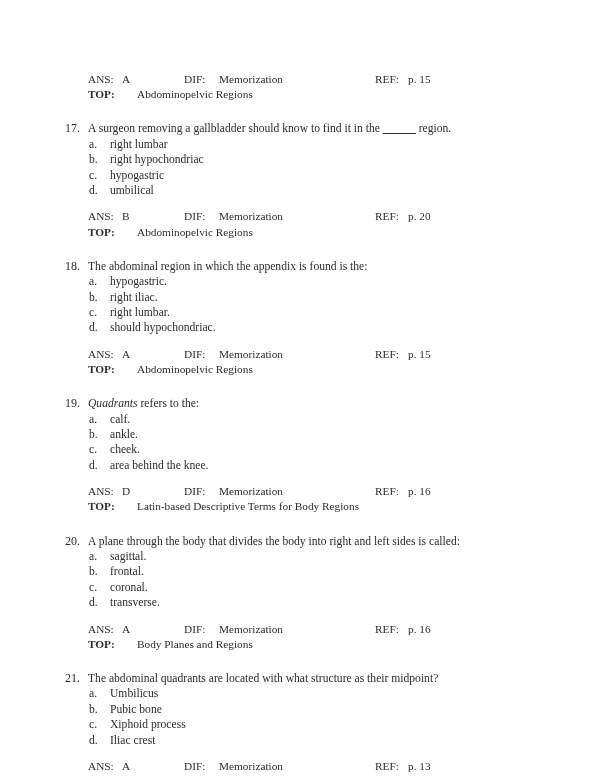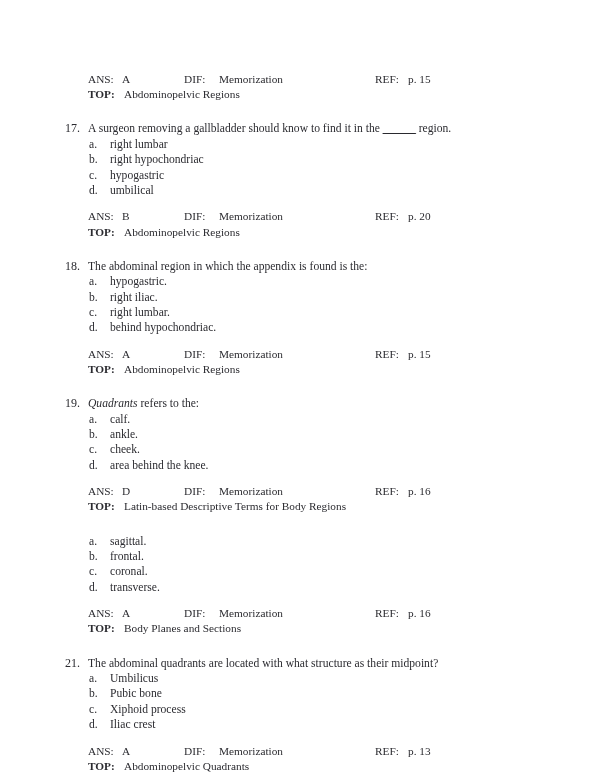--- a/index.html
+++ b/index.html
@@ -36,21 +36,21 @@
     height: 15.2px;
     white-space: nowrap;
   }
   .ans-label  { position: absolute; left: 0px;   }
   .ans-value  { position: absolute; left: 34px;  }
   .dif-label  { position: absolute; left: 96px;  }
   .dif-value  { position: absolute; left: 131px; }
   .ref-label  { position: absolute; left: 287px; }
   .ref-value  { position: absolute; left: 320px; }
   .top-label  { position: absolute; left: 0px; font-weight: bold;   }
-  .top-value  { position: absolute; left: 36px;  }
+  .top-value  { position: absolute; left: 49px;  }
 
   
   .question {
     position: relative;
     margin: 0;
     padding: 0;
   }
   .q-gap-before { height: 19px; }
 
   .q-head {
@@ -172,21 +172,21 @@
           <li class="option">
             <span class="opt-letter">b.</span>
             <span class="opt-text">right iliac.</span>
           </li>
           <li class="option">
             <span class="opt-letter">c.</span>
             <span class="opt-text">right lumbar.</span>
           </li>
           <li class="option">
             <span class="opt-letter">d.</span>
-            <span class="opt-text">behind hypochondriac.</span>
+            <span class="opt-text">should hypochondriac.</span>
           </li>
         </ul>
         <div class="after-options"></div>
         <div class="answer-block">
           <div class="answer-row">
             <span class="ans-label">ANS:</span>
             <span class="ans-value">A</span>
             <span class="dif-label">DIF:</span>
             <span class="dif-value">Memorization</span>
             <span class="ref-label">REF:</span>
@@ -233,20 +233,24 @@
             <span class="ref-value">p. 16</span>
           </div>
           <div class="answer-row">
             <span class="top-label">TOP:</span>
             <span class="top-value">Latin-based Descriptive Terms for Body Regions</span>
           </div>
         </div>
       </div>
       <div class="q-gap-before"></div>
       <div class="question">
+        <div class="q-head">
+          <span class="q-number">20.</span>
+          <span class="q-text"><span>A plane through the body that divides the body into right and left sides is called:</span></span>
+        </div>
         <ul class="options">
           <li class="option">
             <span class="opt-letter">a.</span>
             <span class="opt-text">sagittal.</span>
           </li>
           <li class="option">
             <span class="opt-letter">b.</span>
             <span class="opt-text">frontal.</span>
           </li>
           <li class="option">
@@ -263,21 +267,21 @@
           <div class="answer-row">
             <span class="ans-label">ANS:</span>
             <span class="ans-value">A</span>
             <span class="dif-label">DIF:</span>
             <span class="dif-value">Memorization</span>
             <span class="ref-label">REF:</span>
             <span class="ref-value">p. 16</span>
           </div>
           <div class="answer-row">
             <span class="top-label">TOP:</span>
-            <span class="top-value">Body Planes and Sections</span>
+            <span class="top-value">Body Planes and Regions</span>
           </div>
         </div>
       </div>
       <div class="q-gap-before"></div>
       <div class="question">
         <div class="q-head">
           <span class="q-number">21.</span>
           <span class="q-text"><span>The abdominal quadrants are located with what structure as their midpoint?</span></span>
         </div>
         <ul class="options">

